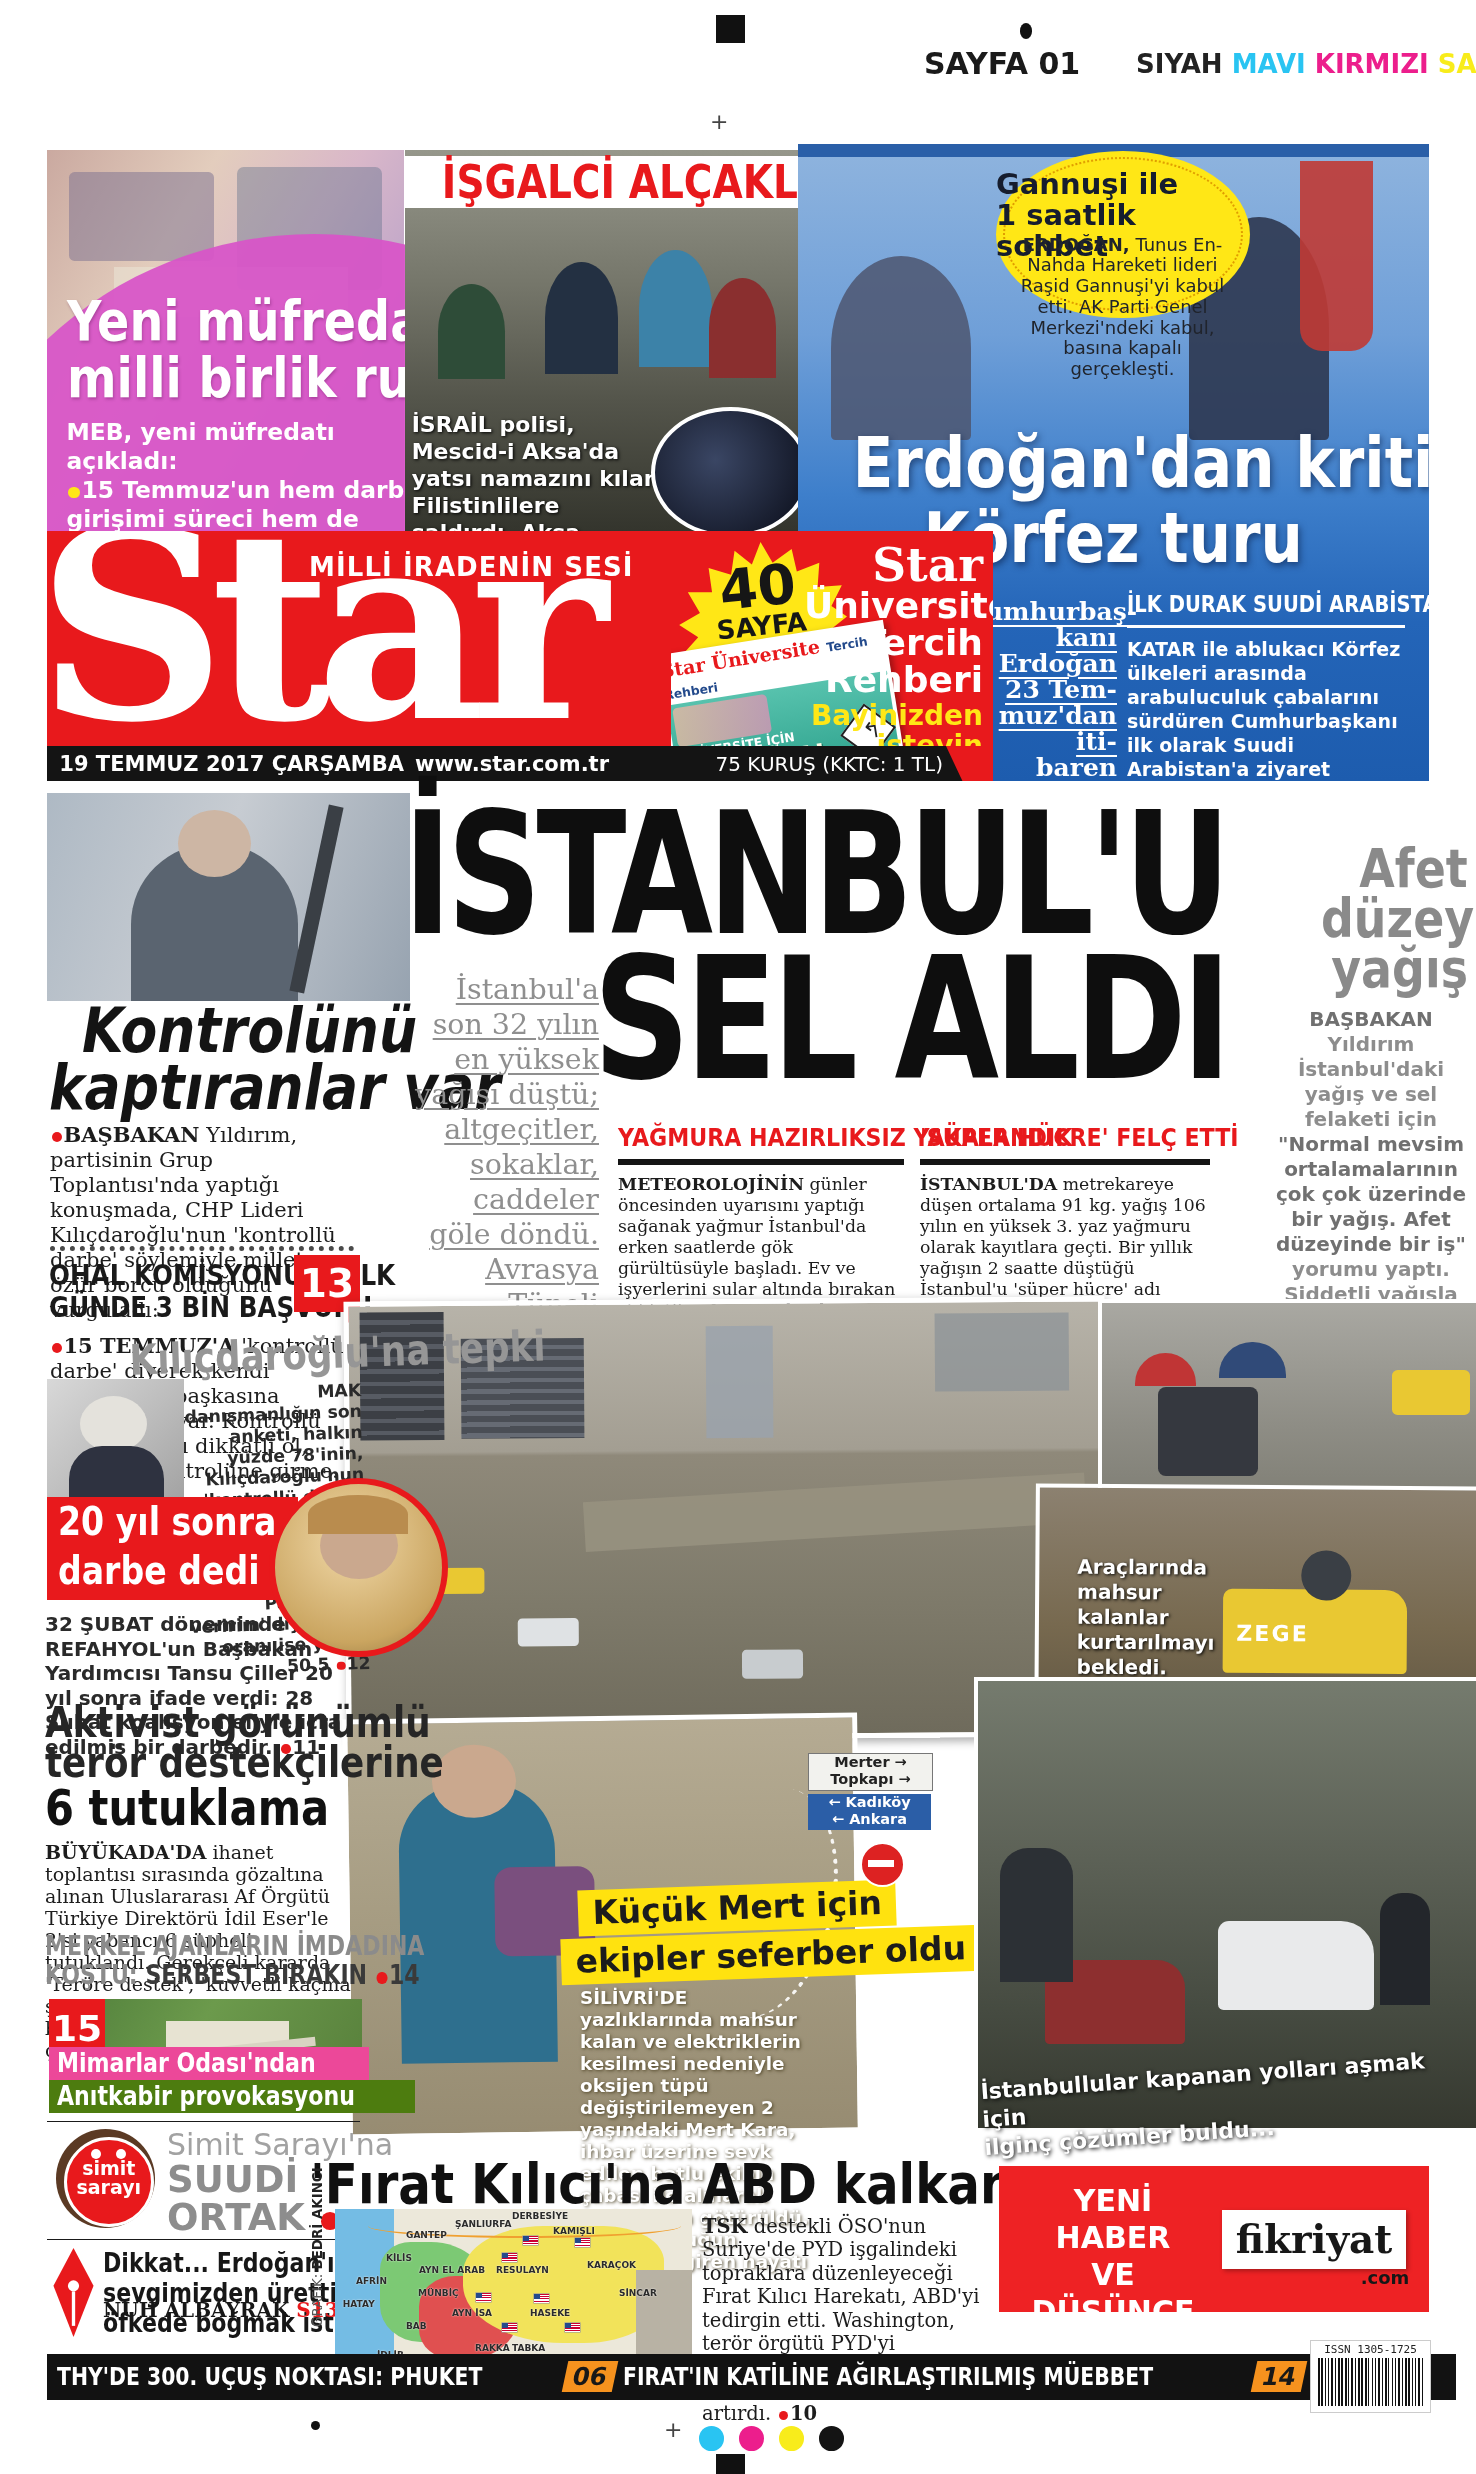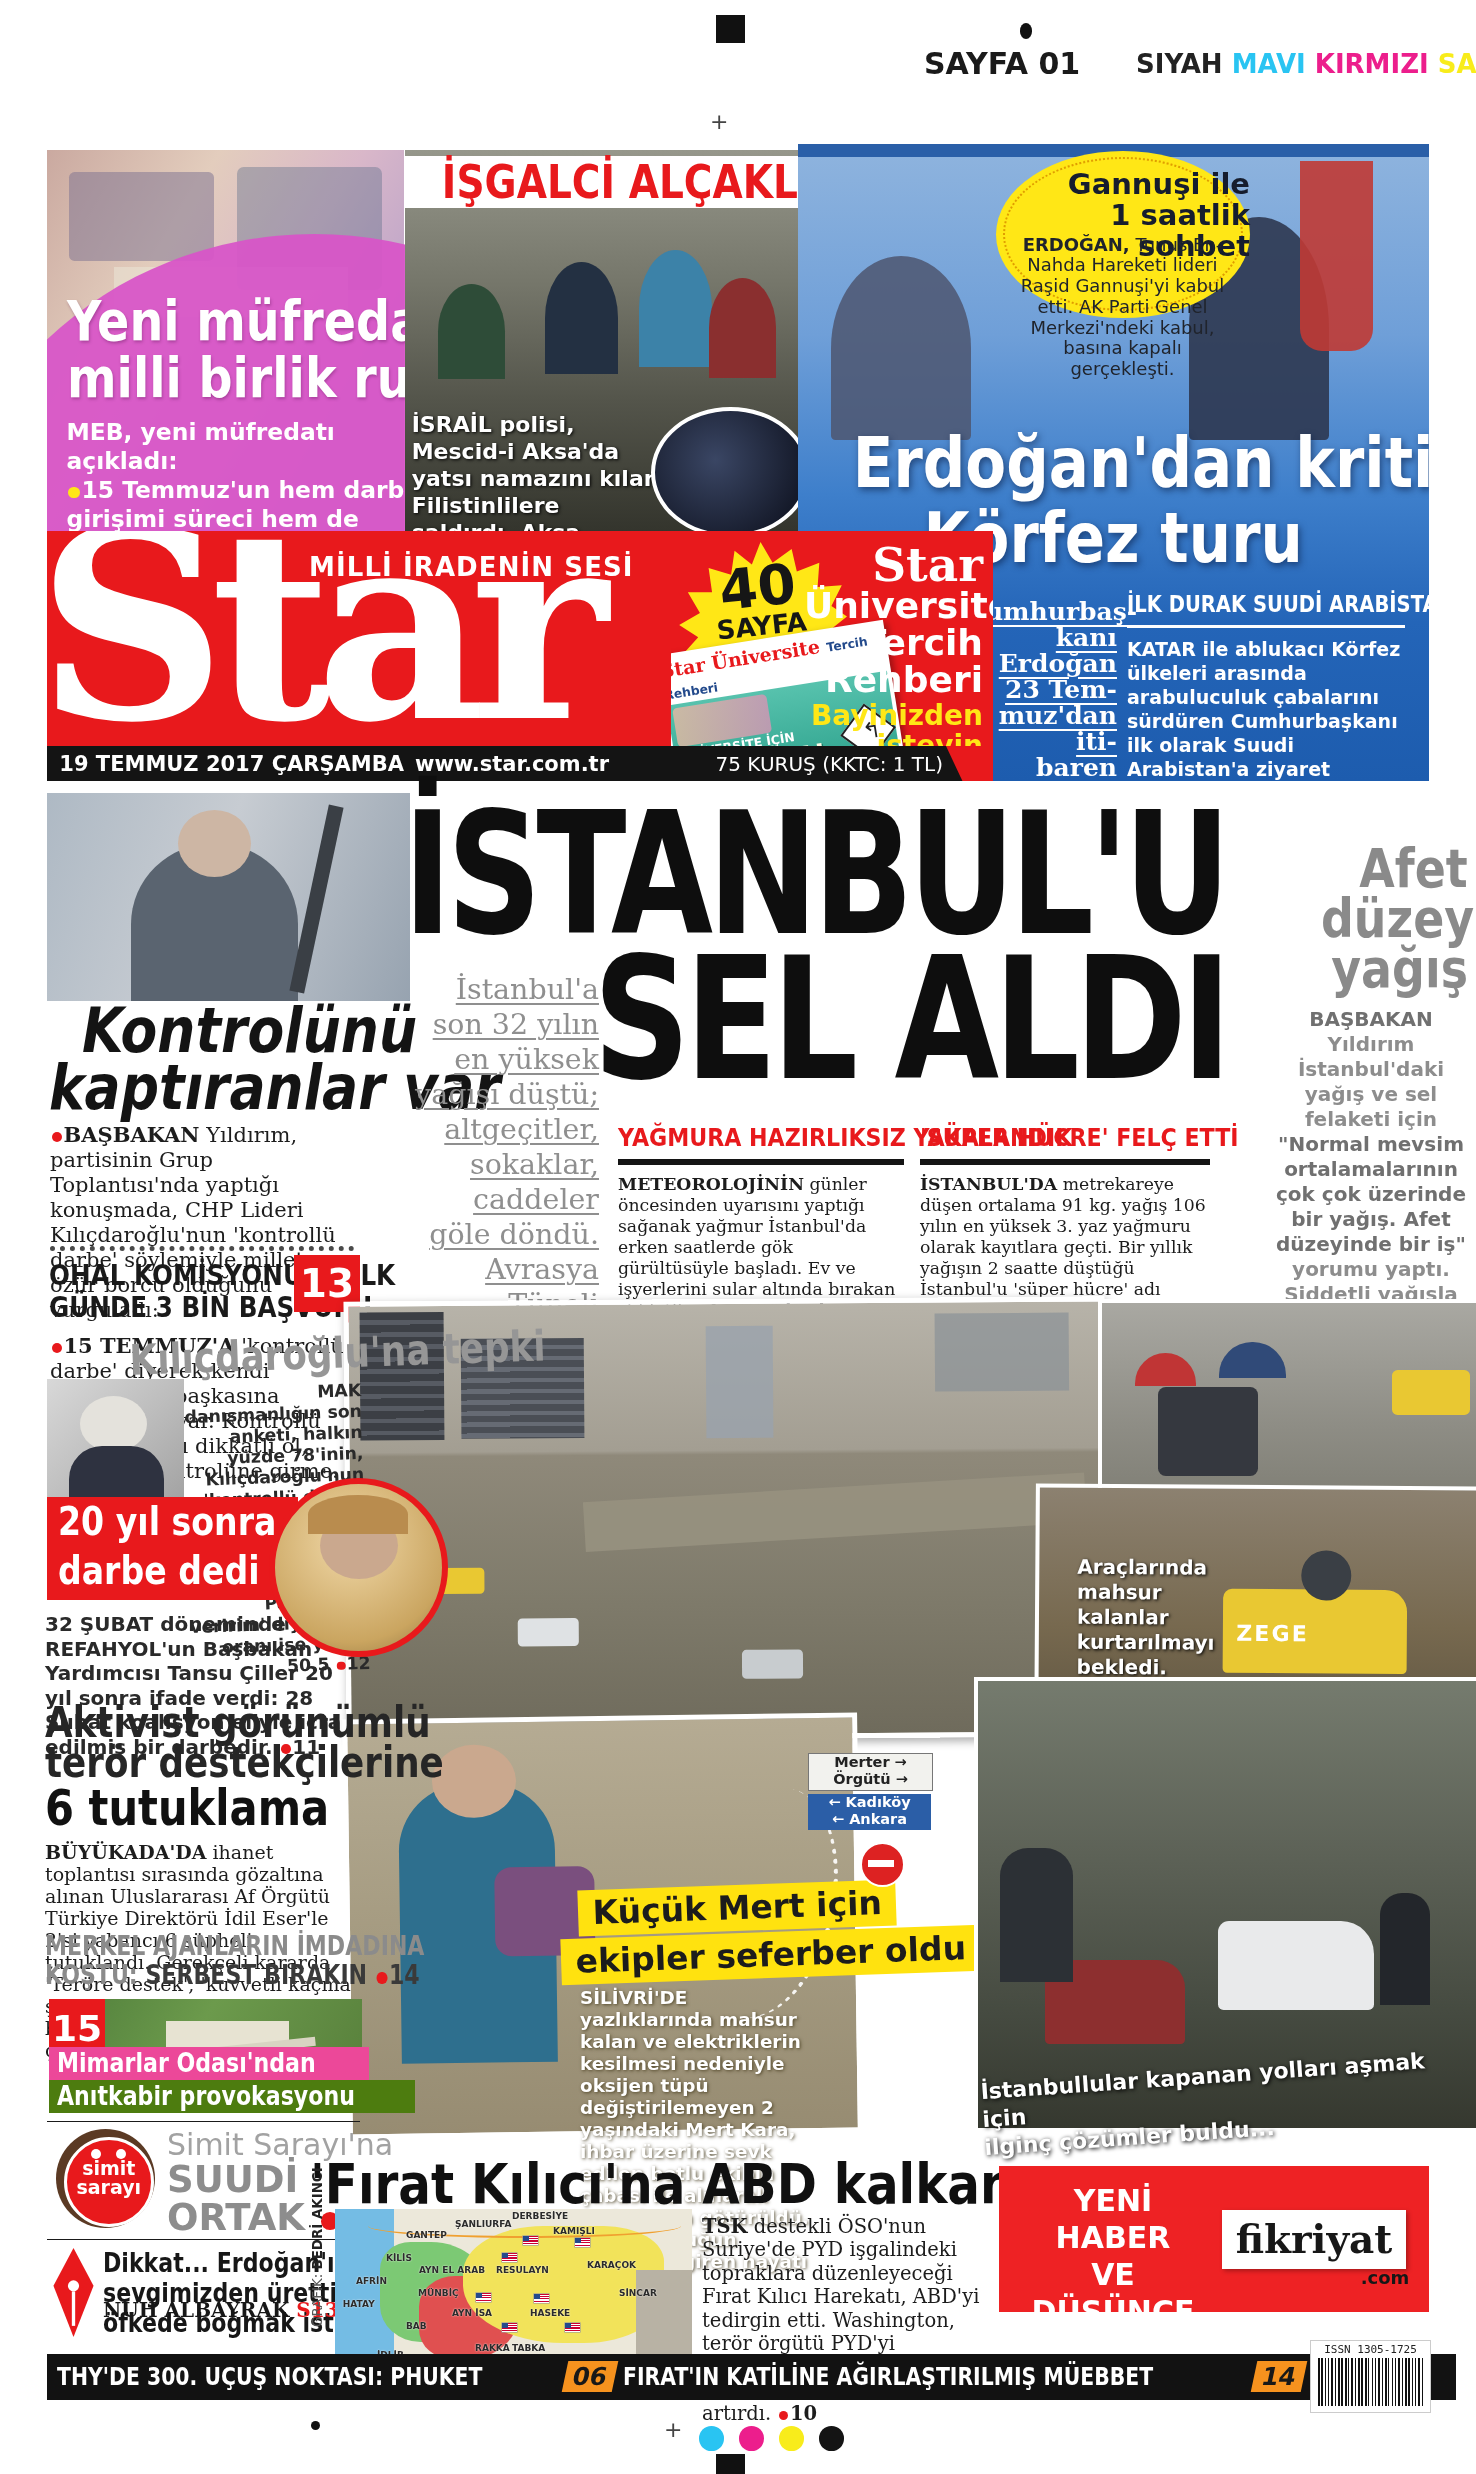--- a/index.html
+++ b/index.html
@@ -71,21 +71,21 @@
     <div class="abs" style="left:246px;top:257px;width:151px;height:123px;border:4.5px solid #fff;border-radius:50%;background:radial-gradient(circle at 40% 40%,#3a4664,#151a2a 75%);"></div>
   </div>
 
   <div class="ph" style="left:798px;top:144px;width:631px;height:637px;background:linear-gradient(180deg,#8fb4de 0%,#6f9fd8 30%,#3e7fcb 55%,#2465b8 75%,#1d5cae 100%);">
     <div class="abs" style="left:0;top:0;width:631px;height:13.4px;background:#2a5fa8;"></div>
     <div class="abs" style="left:33px;top:112px;width:140px;height:184px;background:#4d5670;border-radius:50% 50% 4.5px 4.5px;opacity:.85;"></div>
     <div class="abs" style="left:391px;top:73px;width:140px;height:223px;background:#2e3750;border-radius:50% 50% 4.5px 4.5px;opacity:.9;"></div>
     <div class="abs" style="left:502px;top:16.7px;width:73px;height:190px;background:#c03a34;border-radius:0 0 22px 22px;opacity:.9;"></div>
     <div class="abs" style="left:198px;top:6.7px;width:254px;height:167px;border-radius:50%;background:#ffe716;">
       <div class="abs" style="left:6.7px;top:6.7px;right:6.7px;bottom:6.7px;border:2.2px dotted #e09d00;border-radius:50%;"></div>
-      <div class="abs" style="left:0;top:18px;width:254px;text-align:right;color:#161d2e;font-weight:900;font-size:29px;line-height:31px;">
+      <div class="abs" style="left:0;top:18px;width:254px;text-align:left;color:#161d2e;font-weight:900;font-size:29px;line-height:31px;">
         <span>Gannuşi ile</span><br>
         <span>1 saatlik sohbet</span>
       </div>
       <div class="abs" style="left:22px;top:84px;width:209px;text-align:center;color:#20242c;font-size:18px;line-height:20.7px;">
         <b>ERDOĞAN,</b><span> Tunus En-Nahda Hareketi lideri Raşid Gannuşi'yi kabul etti. AK Parti Genel Merkezi'ndeki kabul, basına kapalı gerçekleşti.</span>
       </div>
     </div>
     <div class="abs" style="left:0;top:282px;width:631px;text-align:center;color:#fff;font-weight:900;font-size:70px;line-height:75px;text-shadow:2.2px 3.3px 7.8px rgba(10,30,70,.6);">
       <span class="cx" style="transform-origin:50% 50%;">Erdoğan'dan kritik</span><br>
       <span class="cx" style="transform-origin:50% 50%;">Körfez turu</span>
@@ -252,21 +252,21 @@
     <b>SİLİVRİ'DE</b><span> yazlıklarında mahsur kalan ve elektriklerin kesilmesi nedeniyle oksijen tüpü değiştirilemeyen 2 yaşındaki Mert Kara, ihbar üzerine sevk edilen botlu ekibin çabası ile alınarak ambulansa götürüldü. Küçük çocuğun tehlikeye giren hayatı kurtarıldı.</span>
   </div>
   <div class="ph" style="left:974px;top:1677px;width:503px;height:447px;border:4.5px solid #fff;background:linear-gradient(180deg,#757b6e,#5c6156 40%,#454a40 75%,#35382f);">
     <div class="abs" style="left:240px;top:240px;width:156px;height:89px;background:#e9eaeb;border-radius:11px 33px 5.6px 5.6px;"></div>
     <div class="abs" style="left:67px;top:279px;width:140px;height:84px;background:#8d2f2f;border-radius:9px 28px 4.5px 4.5px;"></div>
     <div class="abs" style="left:402px;top:212px;width:50px;height:112px;background:#23262b;border-radius:22px 22px 0 0;"></div>
     <div class="abs" style="left:22px;top:167px;width:73px;height:134px;background:#2c3035;border-radius:28px 28px 0 0;"></div>
   </div>
   <div class="abs" style="left:808px;top:1753px;width:123px;height:36px;background:#f2f2ee;border:1.7px solid #777;text-align:center;font-size:14.5px;font-weight:bold;color:#222;line-height:16.7px;">
     <span>Merter</span> →<br>
-    <span>Örgütü</span> →
+    <span>Topkapı</span> →
   </div>
   <div class="abs" style="left:808px;top:1794px;width:123px;height:36px;background:#2b5ea7;text-align:center;font-size:14.5px;font-weight:bold;color:#fff;line-height:16.7px;">
     ← <span>Kadıköy</span><br>
     ← <span>Ankara</span>
   </div>
   <div class="abs" style="left:860px;top:1842px;width:41px;height:41px;background:#d22;border-radius:50%;border:2.2px solid #fff;">
     <div class="abs" style="left:5.6px;top:16px;width:26px;height:6.7px;background:#fff;"></div>
   </div>
   <div class="abs" style="left:982px;top:2061px;color:#fff;font-weight:bold;font-size:22px;line-height:28px;transform:rotate(-4deg);text-shadow:1.1px 1.1px 4.5px #000;">
     <span>İstanbullular kapanan yolları aşmak için</span><br>

